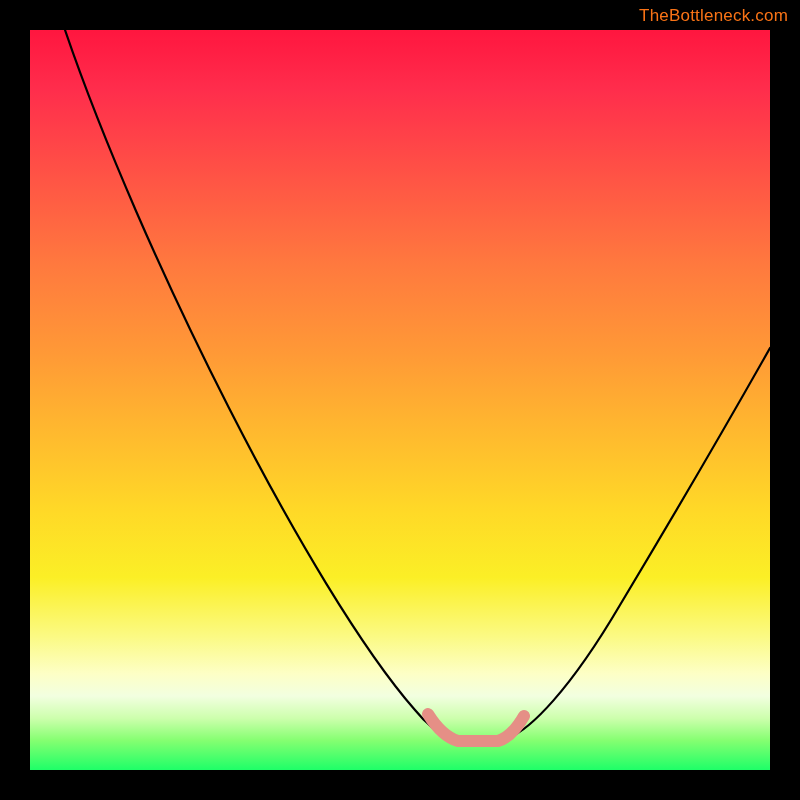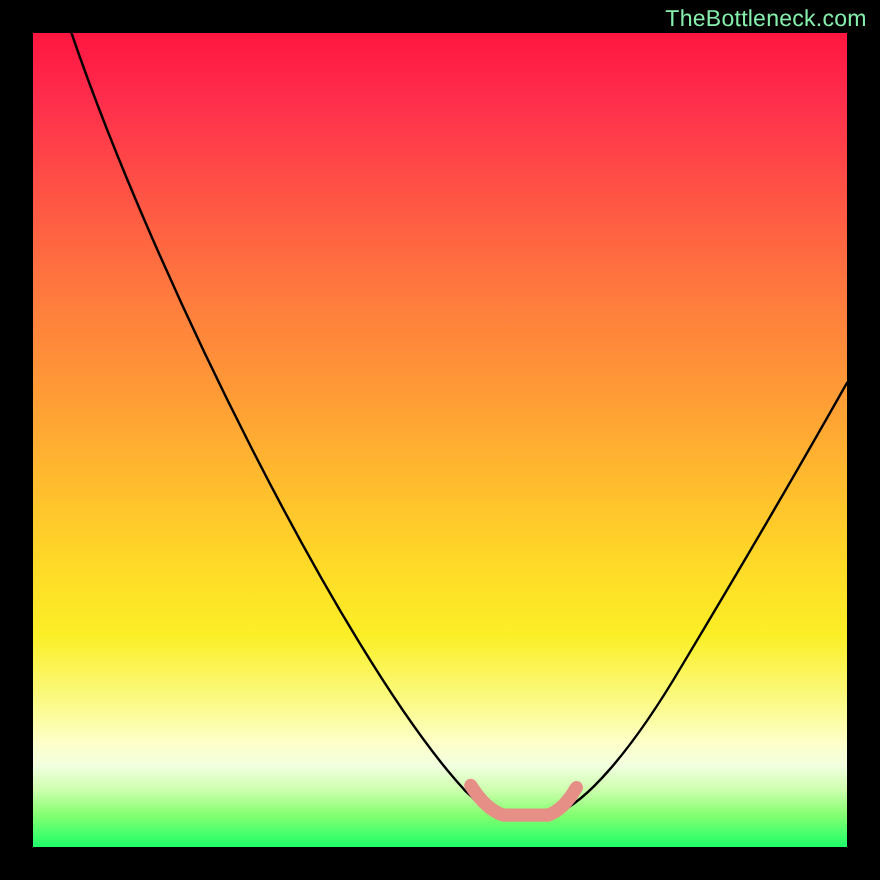--- a/index.html
+++ b/index.html
@@ -39,22 +39,22 @@
       #f2ffe0 90%,
       #cdffad 93%,
       #85ff71 96%,
       #1eff68 100%
     );
   }
   .watermark {
     position: absolute;
     top: 6px;
     right: 12px;
-    color: #86efac;
-    font-size: 21px;
+    color: #f97316;
+    font-size: 17px;
     font-weight: 400;
     letter-spacing: 0.2px;
     user-select: none;
   }
   svg.curve {
     position: absolute;
     left: 0;
     top: 0;
     width: 740px;
     height: 740px;

